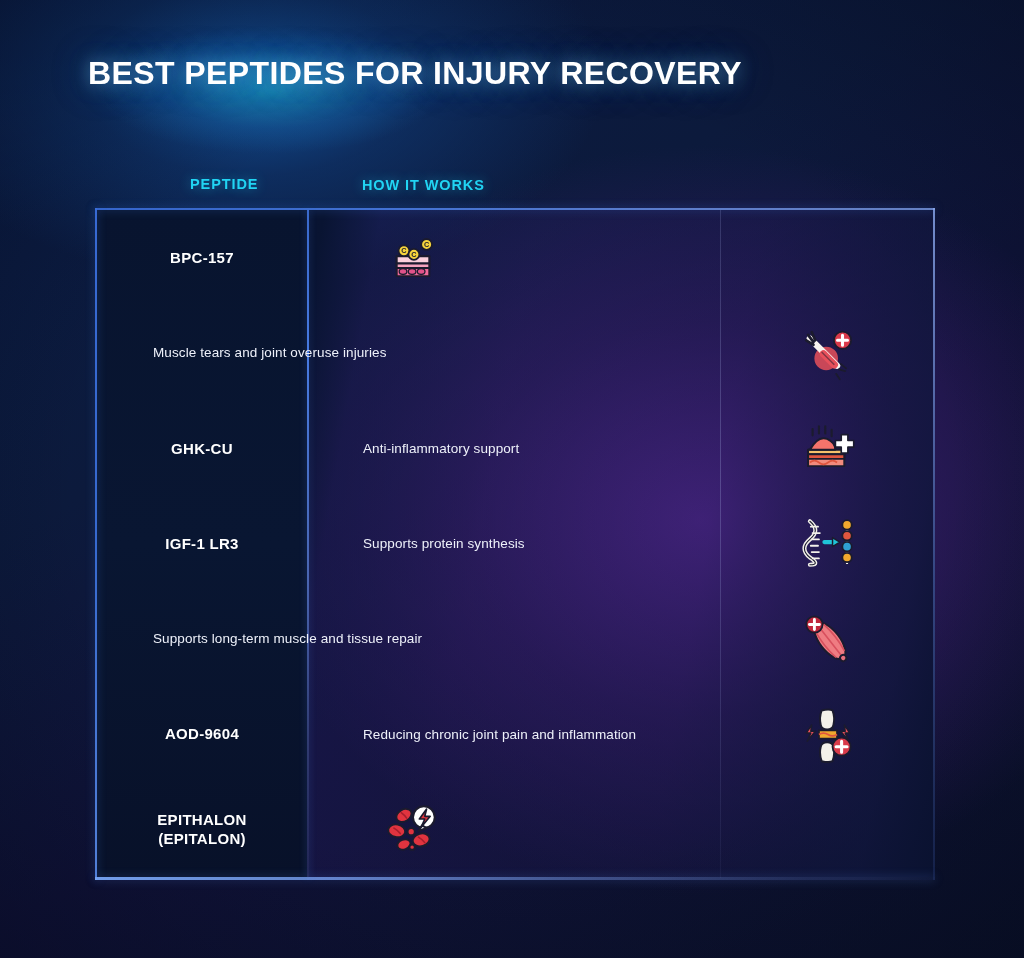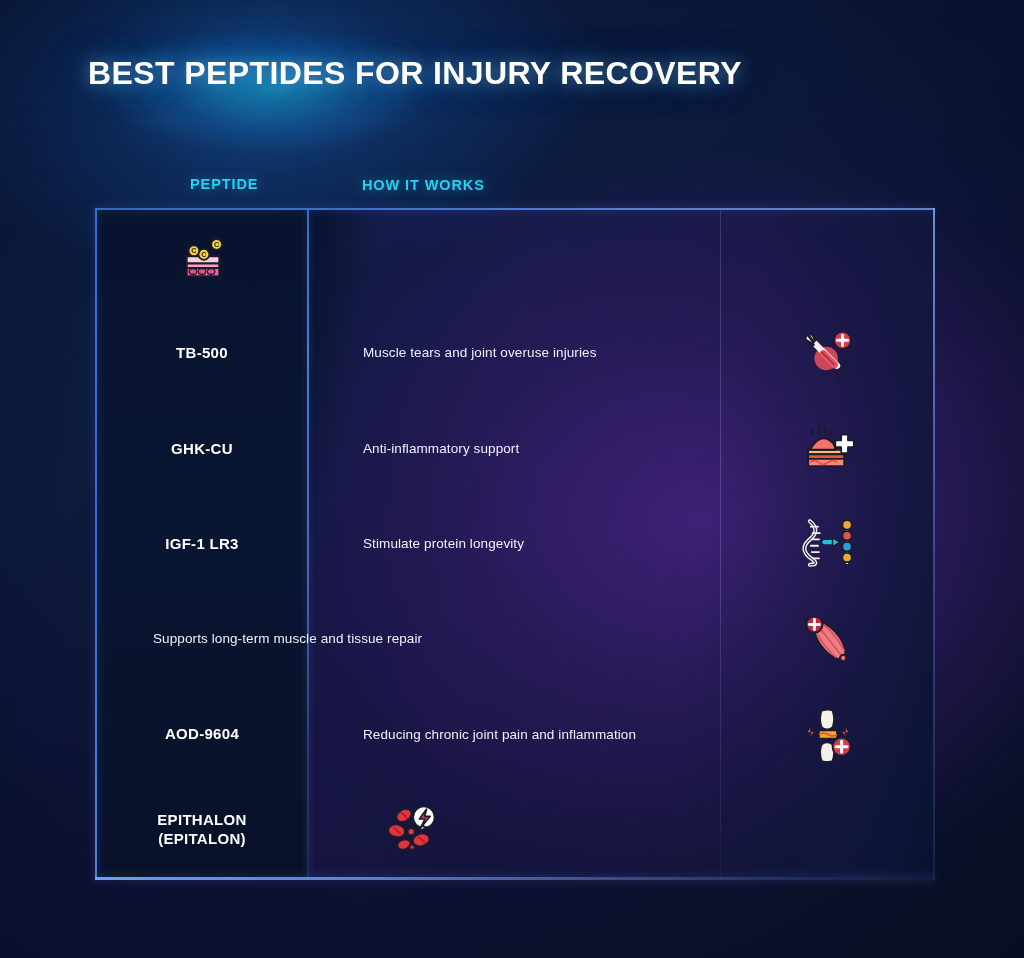--- a/index.html
+++ b/index.html
@@ -133,20 +133,23 @@
   <div class="brd-top"></div>
   <div class="brd-left"></div>
   <div class="brd-right"></div>
   <div class="brd-bottom"></div>
   <div class="div-1"></div>
   <div class="div-2"></div>
 
   <div class="rows">
 
     <div class="row">
+      <div class="cell-peptide">
+        <span>BPC-157</span>
+      </div>
       <div class="cell-icon">
         <svg class="icon-box" viewBox="0 0 64 64">
           <g stroke="#1b1b2e" stroke-width="2.2" stroke-linejoin="round">
             <path d="M14 30 h36 v22 h-36 z" fill="#f06a9a"></path>
             <path d="M14 30 h36 v8 h-36 z" fill="#fbd0dd"></path>
             <path d="M14 38 h36 v5 h-36 z" fill="#f6a3bf"></path>
           </g>
           <g fill="#e0538a" stroke="#1b1b2e" stroke-width="1.4">
             <ellipse cx="21" cy="47" rx="4.2" ry="3.2"></ellipse>
             <ellipse cx="31" cy="47" rx="4.2" ry="3.2"></ellipse>
@@ -160,23 +163,20 @@
           <g fill="#1b1b2e" font-size="8" font-weight="bold" font-family="Liberation Sans, sans-serif" text-anchor="middle">
             <text x="22" y="27">C</text>
               <text x="33" y="31">C</text>
               <text x="47" y="20">C</text>
           </g>
         </svg>
       </div>
     </div>
 
     <div class="row">
-      <div class="cell-peptide">
-        <span>TB-500</span>
-      </div>
       <div class="cell-how">Muscle tears and joint overuse injuries</div>
       <div class="cell-icon">
         <svg class="icon-box" viewBox="0 0 64 64">
           <circle cx="30" cy="38" r="13" fill="#e8505b" opacity="0.85"></circle>
           <g stroke="#1b1b2e" stroke-width="2.2" stroke-linecap="round" fill="#f7f3ef">
             <path d="M12 16 l16 16 8 8 6 6" stroke-width="7" stroke="#f7f3ef"></path>
             <path d="M10 12 l6 8 M8 18 l8 5 M14 9 l4 9" stroke-width="3"></path>
           </g>
           <path d="M27 33 l12 12" stroke="#e8505b" stroke-width="8" stroke-linecap="round"></path>
           <path d="M25 31 l14 14" stroke="#1b1b2e" stroke-width="1.6" fill="none" opacity="0.5"></path>
@@ -208,21 +208,21 @@
           </g>
           <path d="M44 26 h7 v-7 h8 v7 h7 v8 h-7 v7 h-8 v-7 h-7 z" transform="translate(-4,-2) scale(0.92) translate(4,2)" fill="#ffffff" stroke="#1b1b2e" stroke-width="2" stroke-linejoin="round"></path>
         </svg>
       </div>
     </div>
 
     <div class="row">
       <div class="cell-peptide">
         <span>IGF-1 LR3</span>
       </div>
-      <div class="cell-how">Stimulate protein longevity</div>
+      <div class="cell-how">Supports protein synthesis</div>
       <div class="cell-icon">
         <svg class="icon-box" viewBox="0 0 64 64">
           <g stroke="#1b1b2e" stroke-width="2.2" fill="none" stroke-linecap="round">
             <path d="M12 8 q12 10 0 20 q-12 10 0 20 q12 8 0 8" stroke="#f2f0ea" stroke-width="4.5"></path>
             <path d="M12 8 q12 10 0 20 q-12 10 0 20 q12 8 0 8" stroke="#1b1b2e" stroke-width="1.2"></path>
           </g>
           <g stroke="#f2f0ea" stroke-width="2" stroke-linecap="round">
             <path d="M13 14 h8 M15 21 h8 M14 28 h8 M13 35 h8 M14 42 h8 M15 49 h7"></path>
           </g>
           <path d="M28 31 h11" stroke="#1fc4d8" stroke-width="4.5" stroke-linecap="round"></path>

